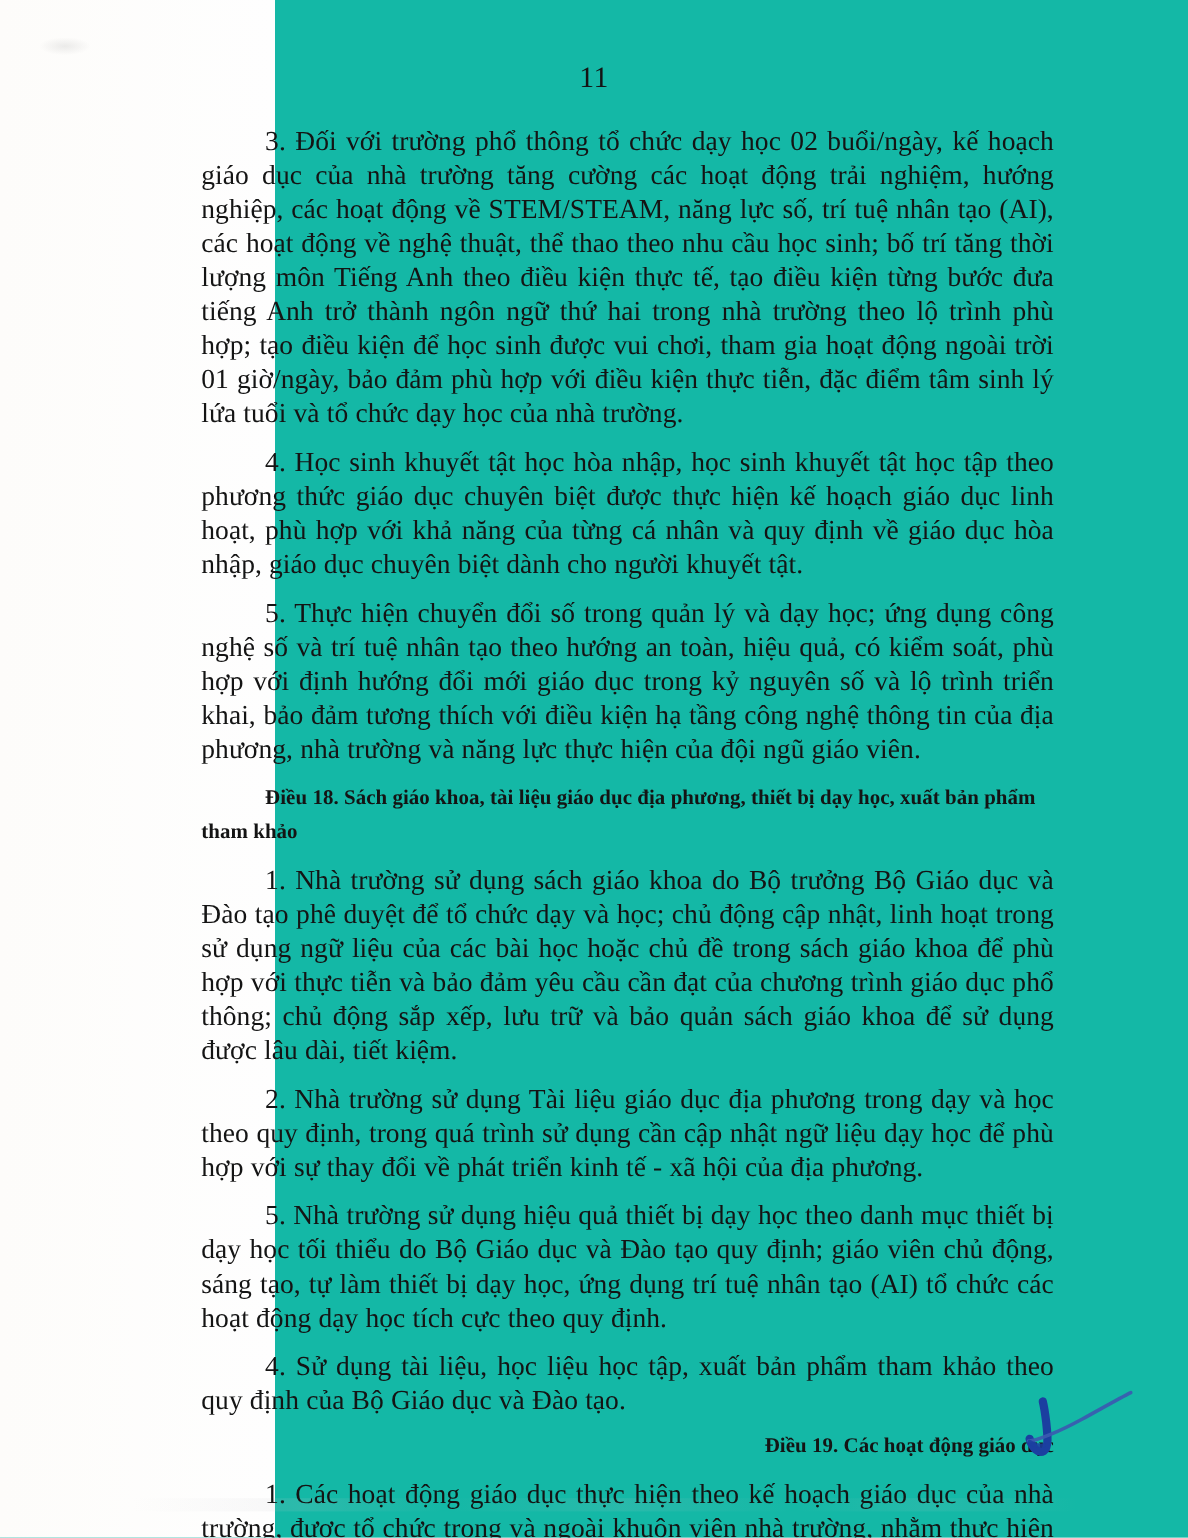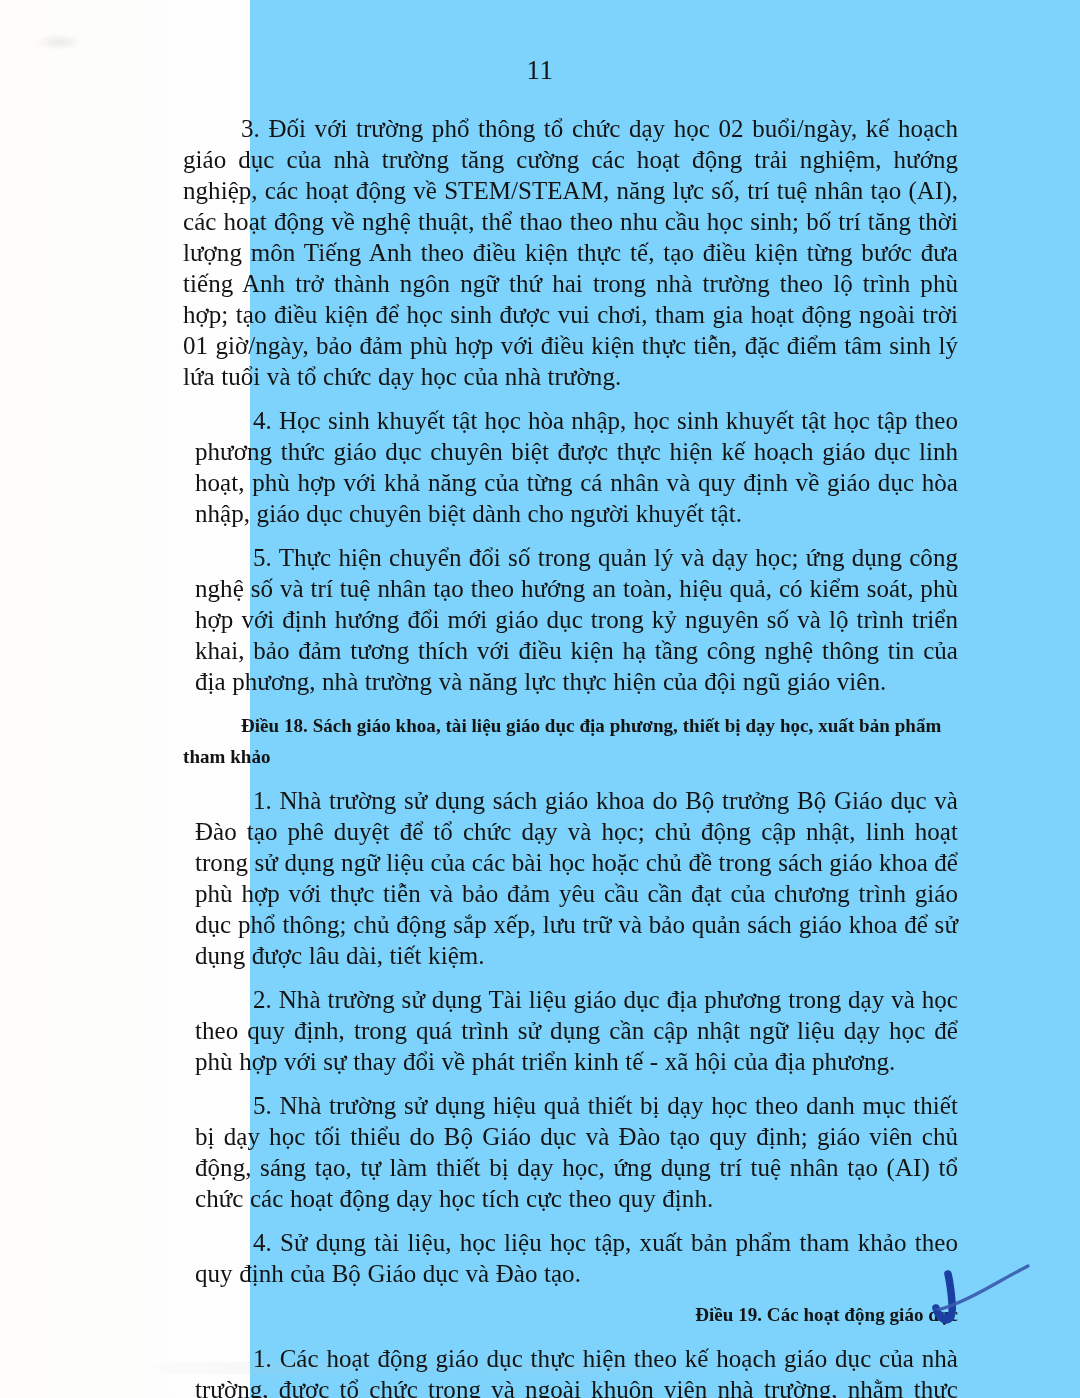--- a/index.html
+++ b/index.html
@@ -6,21 +6,21 @@
   html, body {
     margin: 0;
     padding: 0;
     background: #ffffff;
   }
   .page {
     position: relative;
     width: 1080px;
     height: 1398px;
     margin: 0 auto;
-    background: #7dd3fc;
+    background: #14b8a6;
     overflow: hidden;
     font-family: "Liberation Serif", "DejaVu Serif", serif;
     color: #141414;
   }
   
   .scan-tint-left {
     position: absolute;
     left: 0; top: 0;
     width: 250px; height: 100%;
     background: linear-gradient(to right, #fdfcfa 0%, #fefefe 100%);
@@ -71,21 +71,20 @@
     text-align: justify;
     text-justify: inter-word;
     text-indent: 58px;
     font-size: 25px;
     line-height: 31px;
     letter-spacing: 0.05px;
     word-spacing: 0.2px;
   }
   p.para.gap {
     margin-top: 13px;
-    margin-left: 12px;
   }
   p.heading {
     margin: 0;
     margin-top: 13px;
     text-align: left;
     text-indent: 58px;
     font-size: 19px;
     line-height: 31px;
     font-weight: bold;
     letter-spacing: 0.05px;

